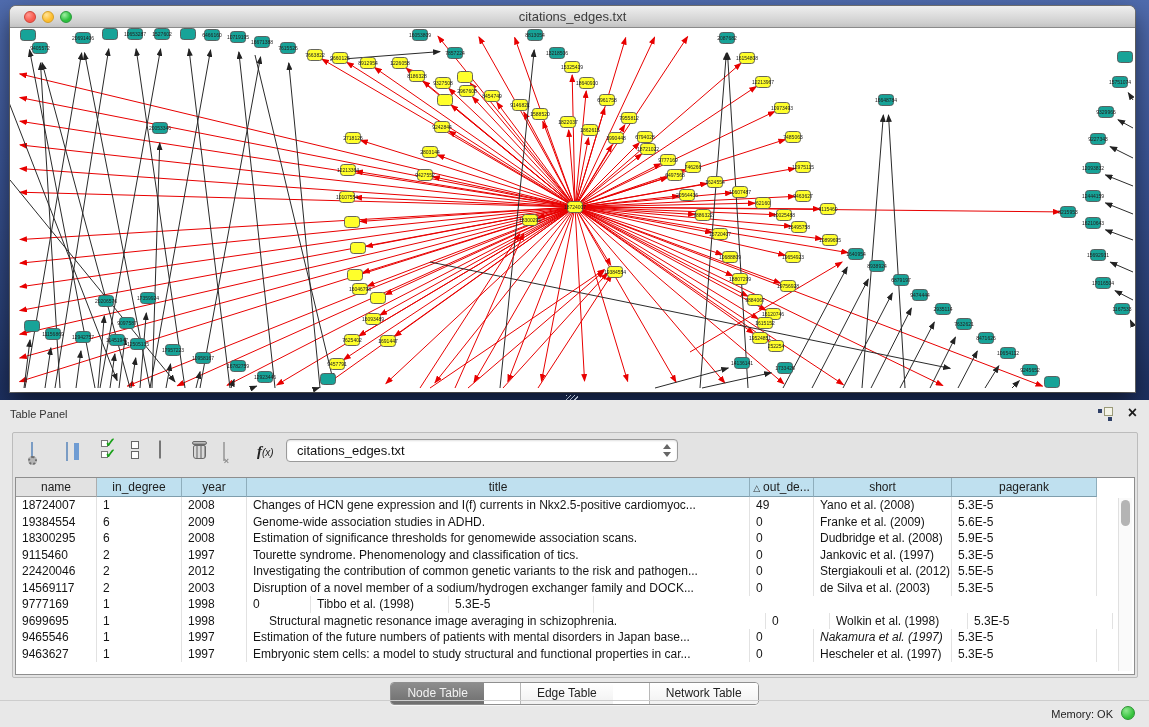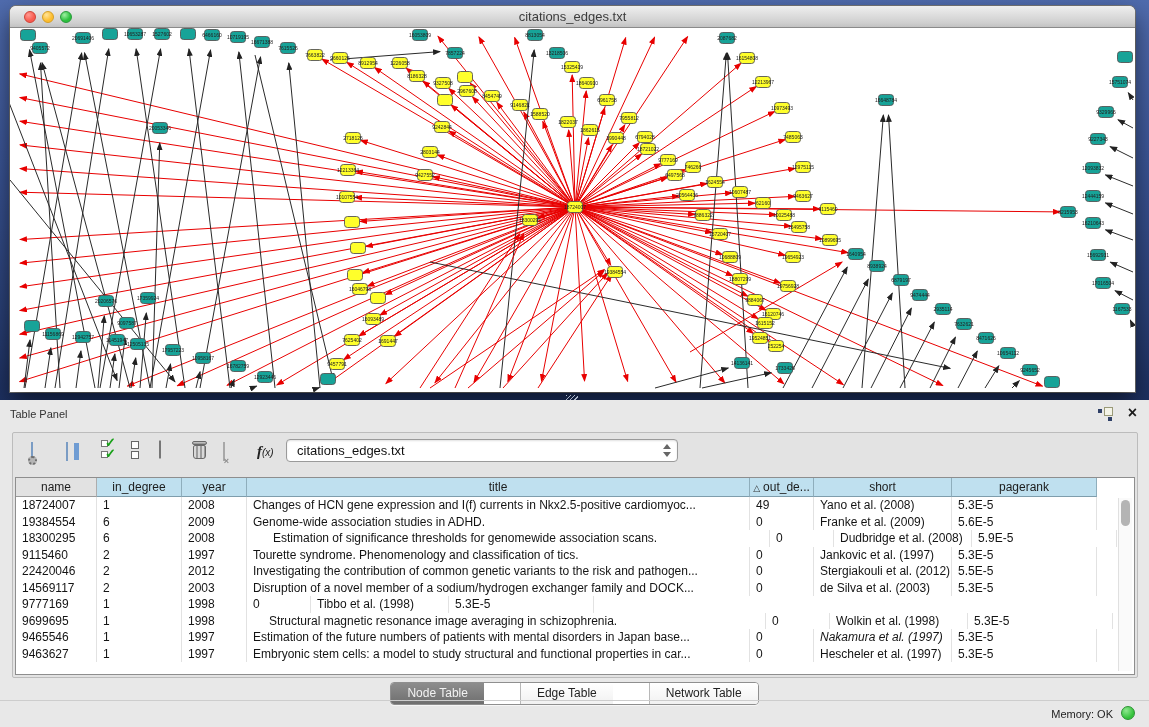--- a/index.html
+++ b/index.html
@@ -840,21 +840,21 @@
             <div class="tcell" style="width: 65px;">2009</div>
             <div class="tcell" style="width: 503px;">Genome-wide association studies in ADHD.</div>
             <div class="tcell" style="width: 64px;">0</div>
             <div class="tcell" style="width: 138px;">Franke et al. (2009)</div>
             <div class="tcell" style="width: 145px;">5.6E-5</div>
           </div>
           <div class="trow">
             <div class="tcell" style="width: 81px;">18300295</div>
             <div class="tcell" style="width: 85px;">6</div>
             <div class="tcell" style="width: 65px;">2008</div>
-            <div class="tcell" style="width: 503px; margin-left: 20px;">Estimation of significance thresholds for genomewide association scans.</div>
+            <div class="tcell" style="width: 503px;">Estimation of significance thresholds for genomewide association scans.</div>
             <div class="tcell" style="width: 64px;">0</div>
             <div class="tcell" style="width: 138px;">Dudbridge et al. (2008)</div>
             <div class="tcell" style="width: 145px;">5.9E-5</div>
           </div>
           <div class="trow">
             <div class="tcell" style="width: 81px;">9115460</div>
             <div class="tcell" style="width: 85px;">2</div>
             <div class="tcell" style="width: 65px;">1997</div>
             <div class="tcell" style="width: 503px;">Tourette syndrome. Phenomenology and classification of tics.</div>
             <div class="tcell" style="width: 64px;">0</div>

